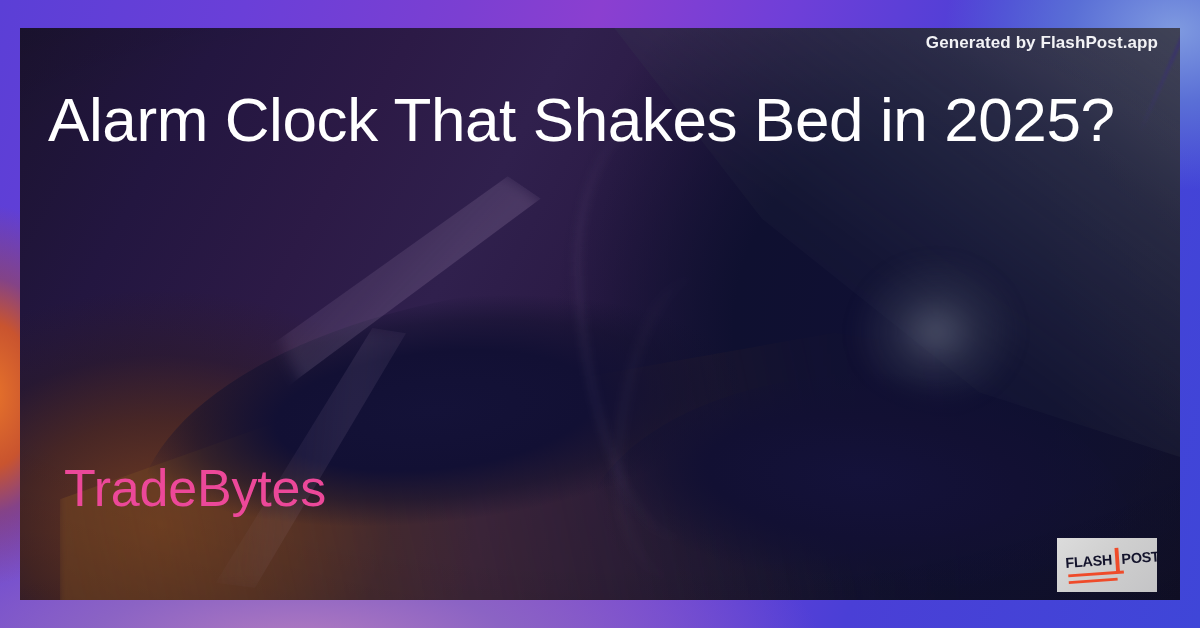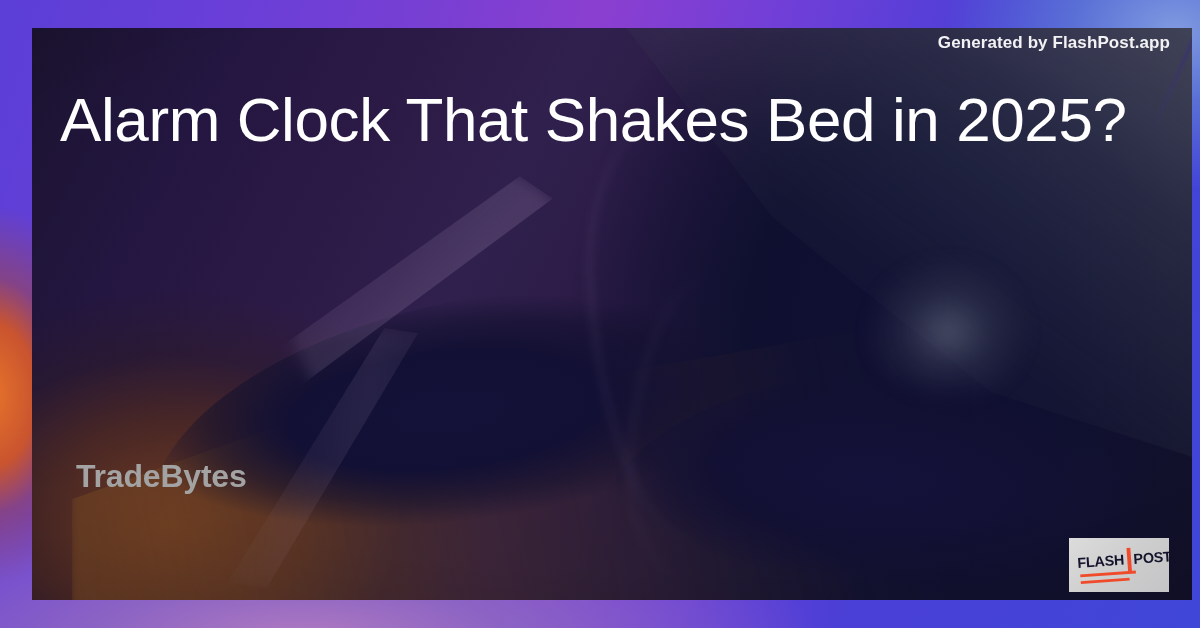--- a/index.html
+++ b/index.html
@@ -39,21 +39,20 @@
 
   
   .panel {
     position: absolute;
     left: 20px;
     top: 28px;
     width: 1160px;
     height: 572px;
     overflow: hidden;
     background: #150f27;
-    margin-left: 12px;
   }
 
   
   .art-base {
     position: absolute;
     inset: 0;
     background:
       linear-gradient(118deg,
         #1b1330 0%,
         #231640 14%,
@@ -218,23 +217,23 @@
     line-height: 1.16;
     font-weight: normal;
     color: #ffffff;
     letter-spacing: -0.4px;
   }
 
   .byline {
     position: absolute;
     left: 44px;
     top: 430px;
-    font-size: 32px;
-    font-weight: bold;
-    color: #a3a3a3;
+    font-size: 52px;
+    font-weight: normal;
+    color: #ec4899;
     letter-spacing: -0.2px;
   }
 
   
   .logo-badge {
     position: absolute;
     left: 1037px;
     top: 510px;
     width: 100px;
     height: 54px;

